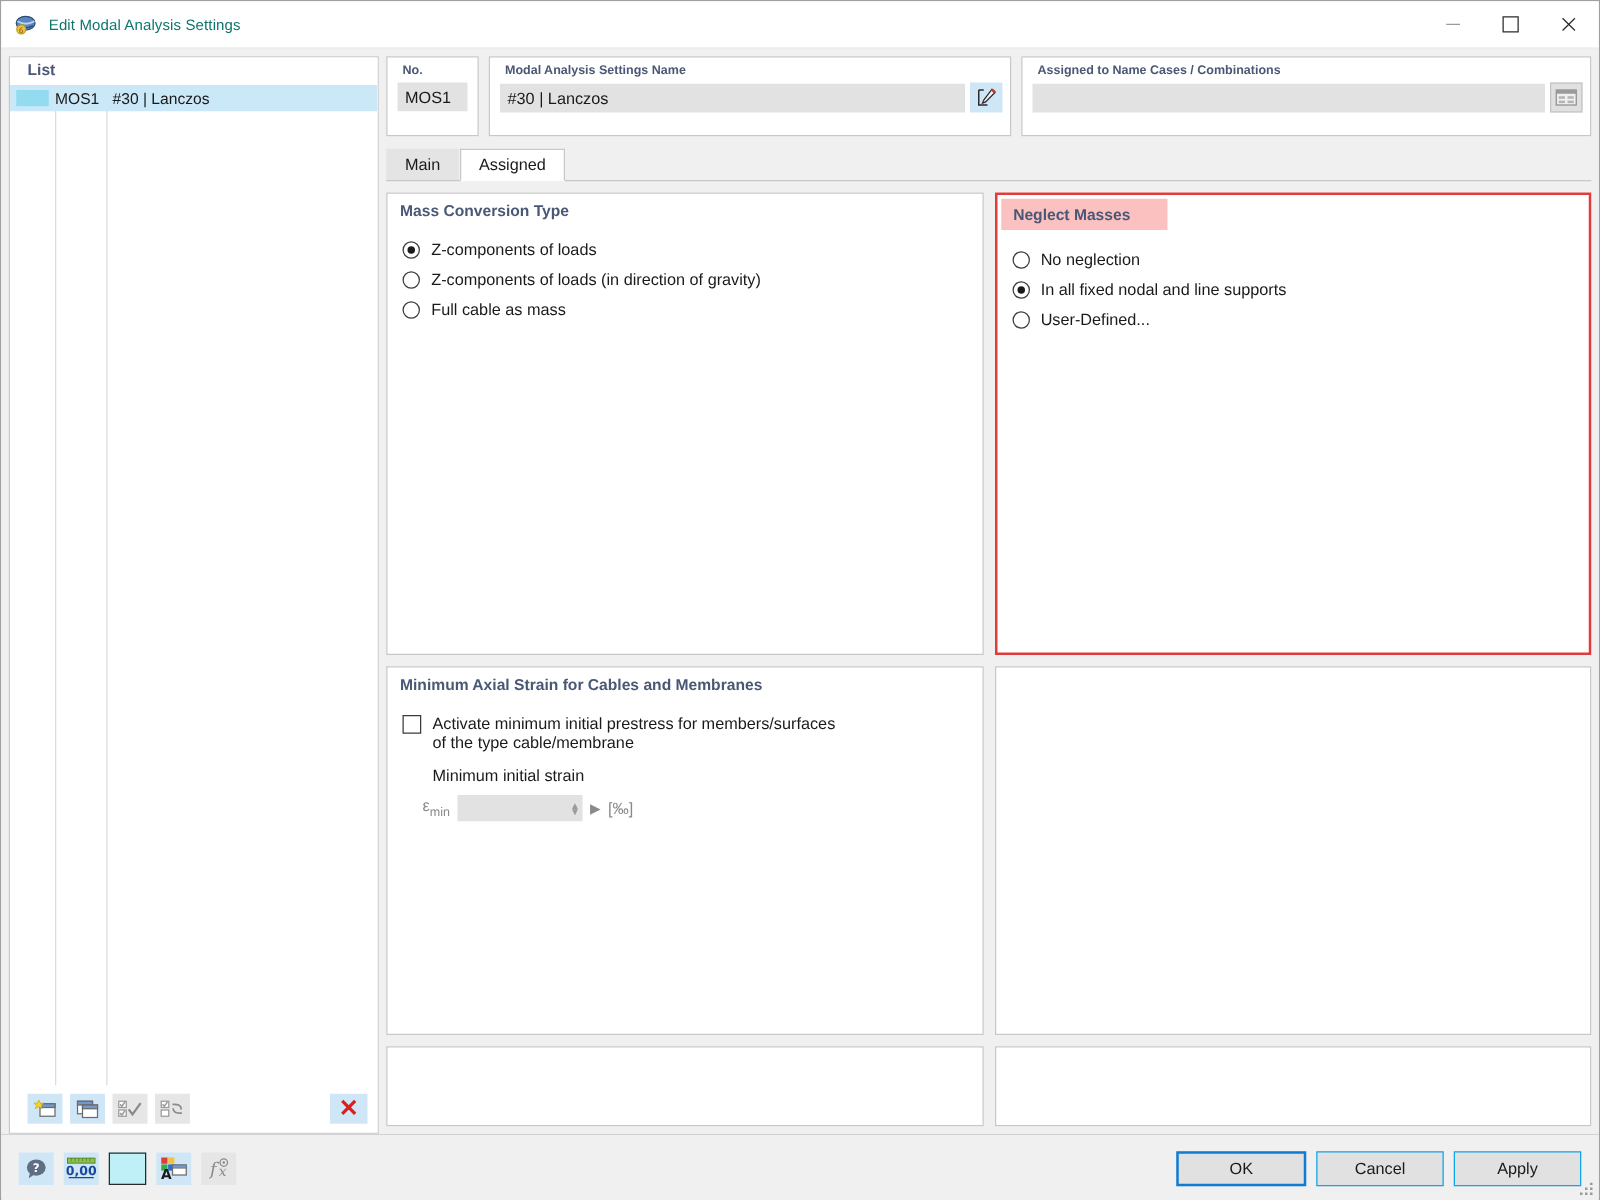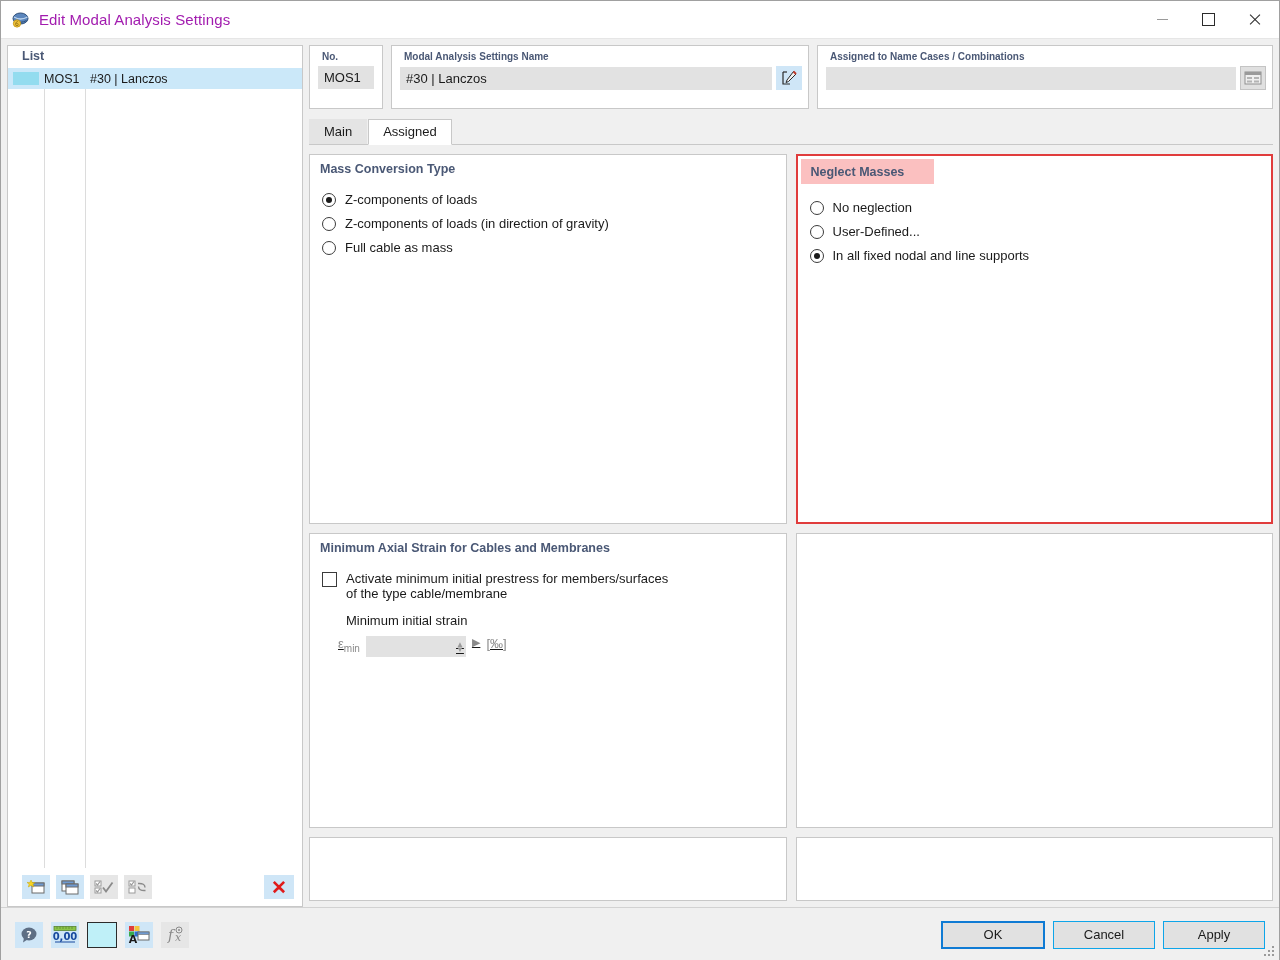--- a/index.html
+++ b/index.html
@@ -30,22 +30,22 @@
     flex: 0 0 38px;
     border-bottom: 1px solid #e6e6e6;
   }
   .titlebar-icon {
     width: 20px; height: 20px;
     margin-left: 10px; margin-right: 8px;
     position: relative;
     flex: 0 0 20px;
   }
   .titlebar-text {
-    font-size: 15px;
-    color: #a21caf;
+    font-size: 12px;
+    color: #0f766e;
     letter-spacing: .1px;
   }
   .titlebar-spacer { flex: 1 1 auto; }
   .wbtn {
     width: 46px; height: 38px;
     display: flex; align-items: center; justify-content: center;
     position: relative;
   }
   .wbtn-min::before {
     content:""; position:absolute; width:11px; height:1px; background:#9a9a9a;
@@ -241,21 +241,21 @@
     content:""; position:absolute; left:3px; top:3px;
     width:6px; height:6px; border-radius:50%; background:#1a1a1a;
   }
   .cb {
     width: 15px; height: 15px; flex: 0 0 15px;
     border: 1px solid #3b3b3b; background: #fff;
     margin-right: 9px; margin-top: 1px;
   }
 
   .sub-label { margin: 12px 0 0 36px; font-size: 13px; }
-  .spin-row { display: flex; margin: 8px 0 0 28px; gap: 6px; text-decoration: underline; }
+  .spin-row { display: flex; align-items: center; margin: 8px 0 0 28px; gap: 6px; }
   .spin-label { color: #8a8a8a; font-size: 13px; }
   .spin-label sub { font-size: 10px; }
   .spin-box {
     width: 100px; height: 21px;
     background: #e2e2e2;
     display: flex; align-items: center; justify-content: flex-end;
     padding-right: 2px;
   }
   .spin-arrows { display: flex; flex-direction: column; line-height: 5px; color: #9a9a9a; font-size: 8px; }
   .spin-more { color: #8a8a8a; font-size: 11px; }
@@ -434,26 +434,26 @@
         </div>
 
         <div class="panel highlight">
           <div class="panel-title pink">Neglect Masses</div>
           <div class="opts-wrap">
             <div class="opt">
               <span class="radio"></span>
               <span>No neglection</span>
             </div>
             <div class="opt">
+              <span class="radio checked"></span>
+              <span>In all fixed nodal and line supports</span>
+            </div>
+            <div class="opt">
               <span class="radio"></span>
               <span>User-Defined...</span>
-            </div>
-            <div class="opt">
-              <span class="radio checked"></span>
-              <span>In all fixed nodal and line supports</span>
             </div>
           </div>
         </div>
 
         <div class="panel">
           <div class="panel-title">Minimum Axial Strain for Cables and Membranes</div>
           <div class="opts-wrap">
             <div class="opt">
               <span class="cb"></span>
               <span>

